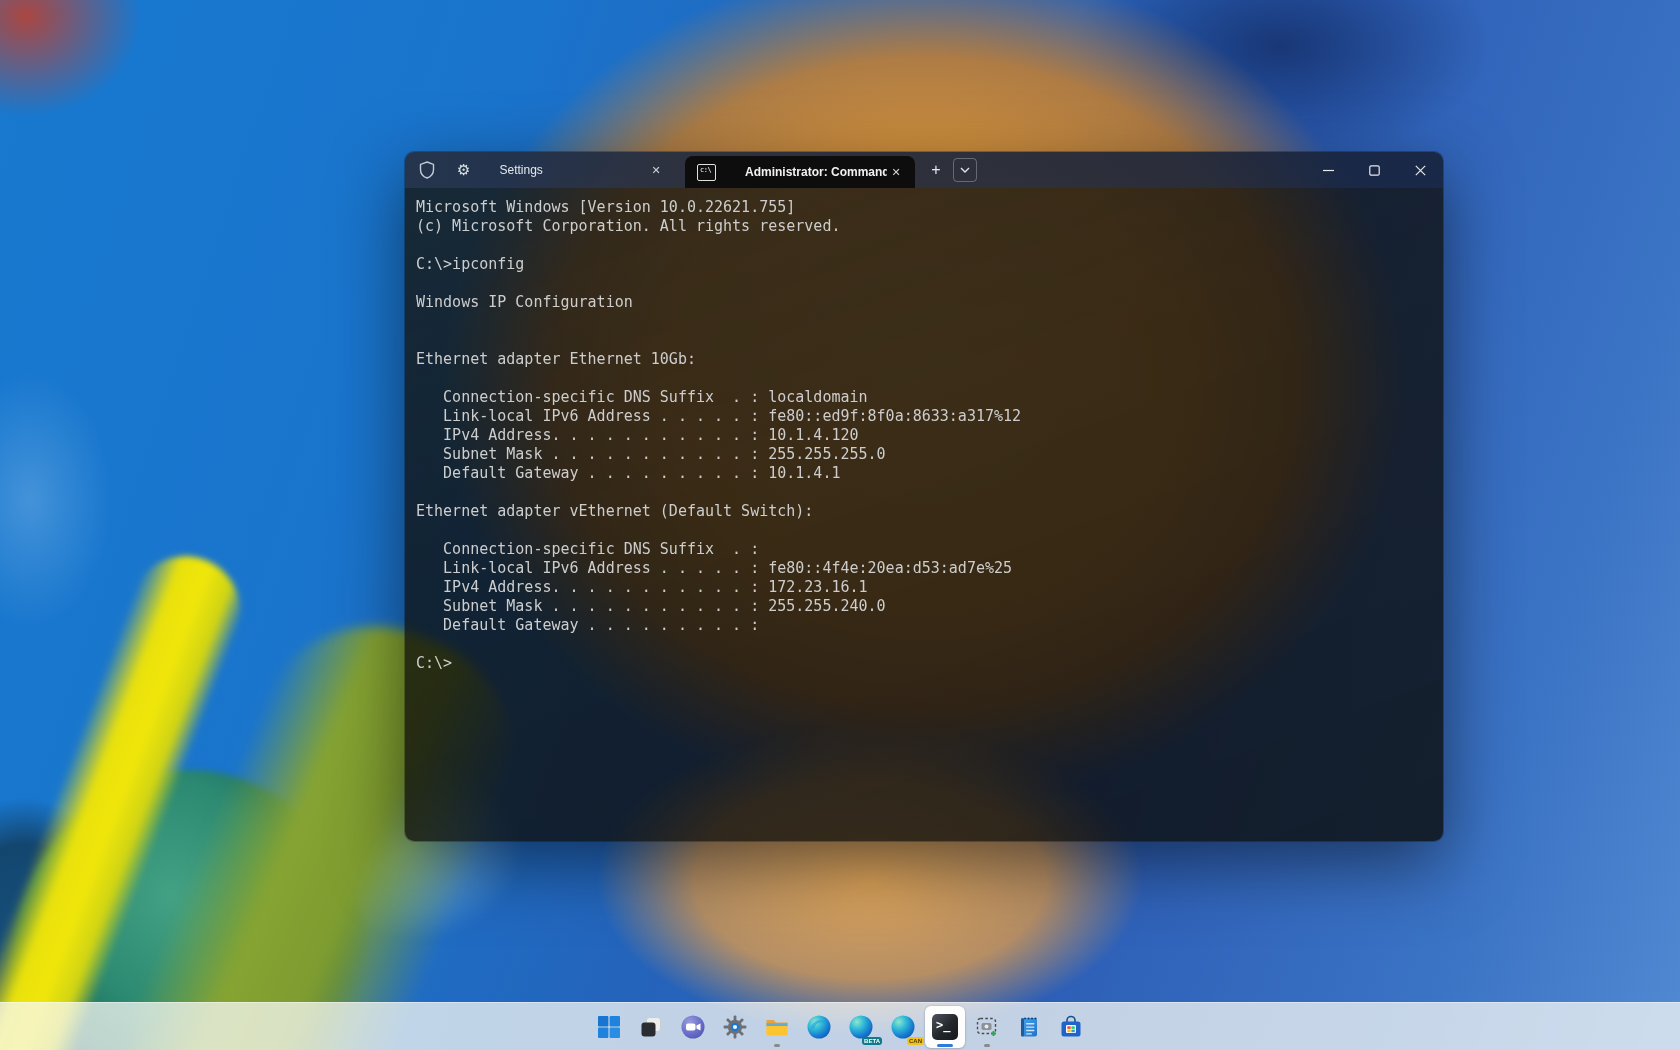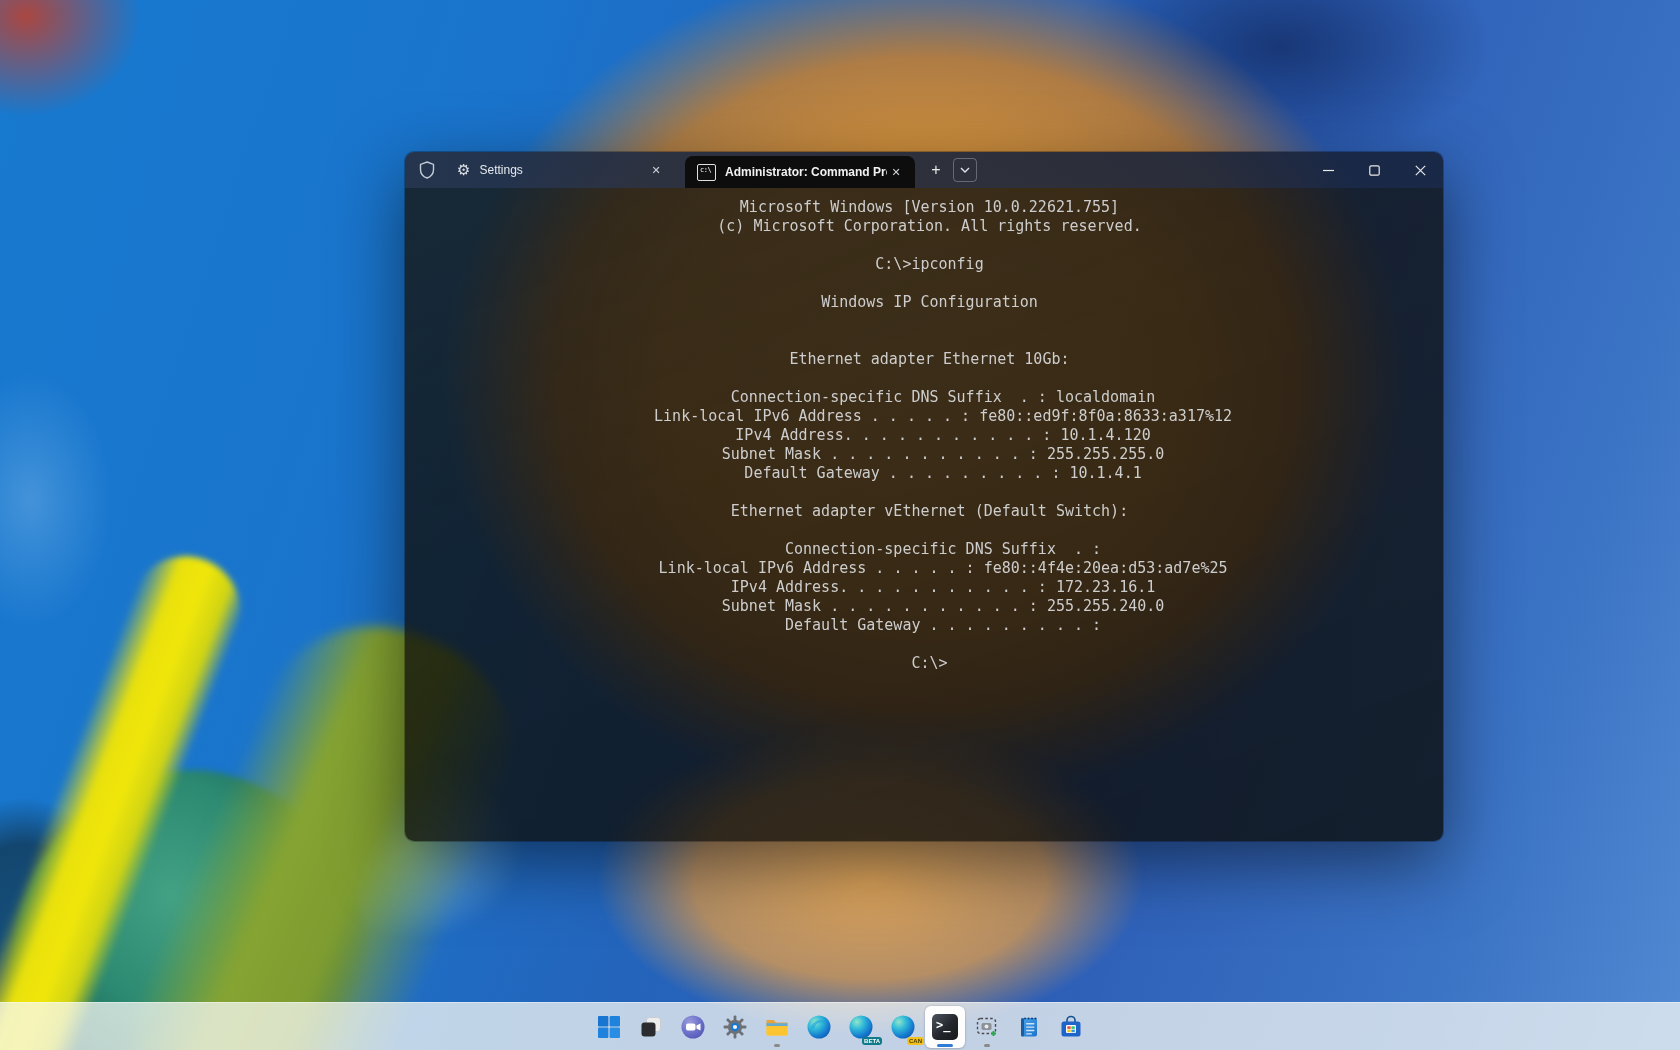--- a/index.html
+++ b/index.html
@@ -35,40 +35,40 @@
     background:radial-gradient(ellipse 50% 50% at 50% 50%,rgba(120,180,230,.45),rgba(120,180,230,0) 75%);}
 
   
   .window{position:absolute;left:405px;top:152px;width:1038px;height:689px;
     border-radius:9px;box-shadow:0 22px 70px rgba(0,0,0,.5),0 0 0 1px rgba(0,0,0,.25);}
   .titlebar{position:absolute;left:0;top:0;right:0;height:36px;
     background:linear-gradient(90deg,rgba(38,48,68,.93) 0%,rgba(28,38,60,.9) 45%,rgba(22,32,54,.88) 100%);
     border-radius:9px 9px 0 0;display:flex;align-items:center;}
   .shield{margin:0 10px 0 14px;display:flex;}
   .tab{display:flex;align-items:center;height:36px;width:230px;padding:0 10px 0 12px;box-sizing:border-box;color:#e6e9ee;}
-  .tab .tab-label{flex:1;font-size:12px;white-space:nowrap;overflow:hidden;}
+  .tab .tab-label{flex:1;font-size:12px;white-space:nowrap;overflow:hidden;margin-left:20px;}
   .tab-close{width:18px;height:18px;display:flex;align-items:center;justify-content:center;
     color:#cfd4da;font-size:11px;border-radius:4px;}
   .tab-active{height:32px;align-self:flex-end;border-radius:8px 8px 0 0;background:#0d0d0d;margin-left:10px;}
   .tab-active .tab-label{font-weight:bold;color:#f2f2f2;}
   .cmd-ico{width:17px;height:15px;border:1.5px solid #e0e0e0;border-radius:2px;background:#101010;
     margin-right:9px;position:relative;flex:none;}
   .cmd-ico i{position:absolute;left:2px;top:1px;font-style:normal;
     font-family:"DejaVu Sans Mono",monospace;font-size:7px;color:#fff;letter-spacing:-.5px;}
   .gear{font-family:"DejaVu Sans",sans-serif;font-size:15px;color:#dfe3e8;margin-right:9px;line-height:1;}
   .tb-btn{width:26px;height:26px;margin-left:8px;display:flex;align-items:center;justify-content:center;
     color:#e8e8e8;font-size:16px;border-radius:4px;}
   .tb-drop{width:22px;height:22px;margin-left:4px;border:1px solid rgba(255,255,255,.28);border-radius:4px;
     display:flex;align-items:center;justify-content:center;}
   .tb-spacer{flex:1;}
   .win-ctl{width:46px;height:36px;display:flex;align-items:center;justify-content:center;}
   .win-ctl svg{display:block;}
   .terminal-body{position:absolute;left:0;top:36px;right:0;bottom:0;
     background:linear-gradient(160deg,rgba(26,26,22,.62),rgba(14,13,10,.55) 40%,rgba(10,10,8,.6));
-    background-color:rgba(14,13,10,.5);border-radius:0 0 9px 9px;overflow:hidden;text-align:center;}
+    background-color:rgba(14,13,10,.5);border-radius:0 0 9px 9px;overflow:hidden;}
   .terminal-body pre{margin:0;padding:10px 0 0 11px;
     font-family:"DejaVu Sans Mono","Liberation Mono",monospace;font-size:15px;line-height:19px;color:#cdcdcd;}
 
   
   .taskbar{position:absolute;left:0;top:1002px;width:1680px;height:48px;
     background:rgba(248,249,246,.74);border-top:1px solid rgba(255,255,255,.4);box-sizing:border-box;}
   .tb-center{position:absolute;left:50%;top:3px;transform:translateX(-50%);display:flex;}
   .app{width:40px;height:42px;margin:0 1px;border-radius:6px;position:relative;
     display:flex;align-items:center;justify-content:center;}
   .app.active{background:#fdfdfd;box-shadow:0 0 0 1px rgba(0,0,0,.05),0 1px 3px rgba(0,0,0,.12);}

